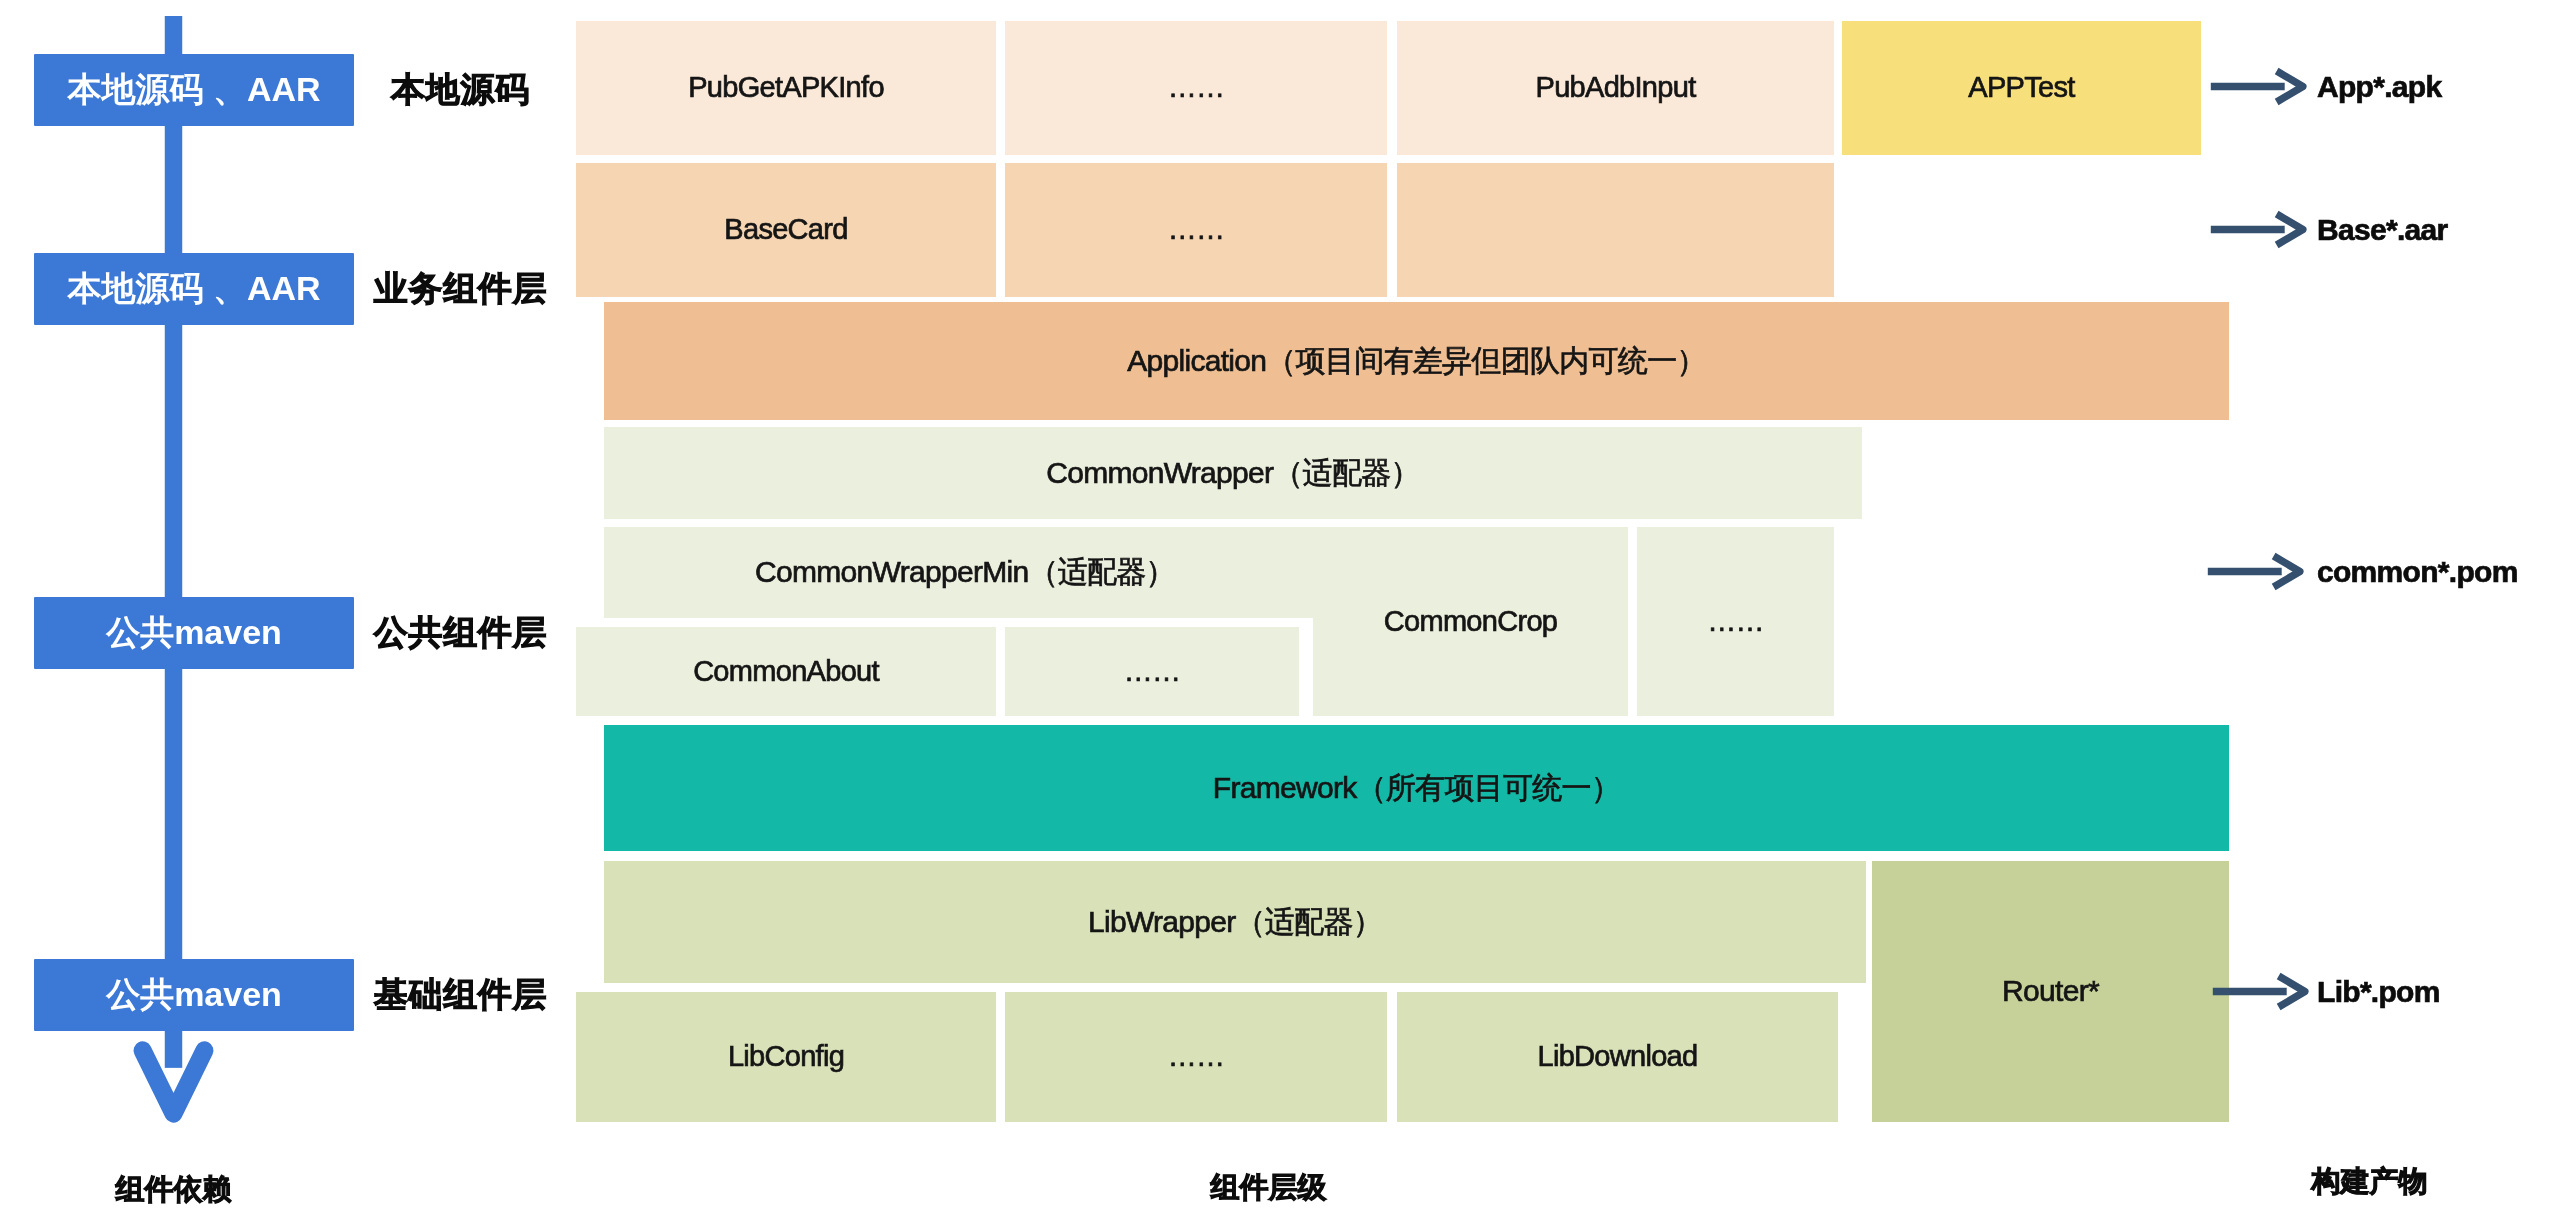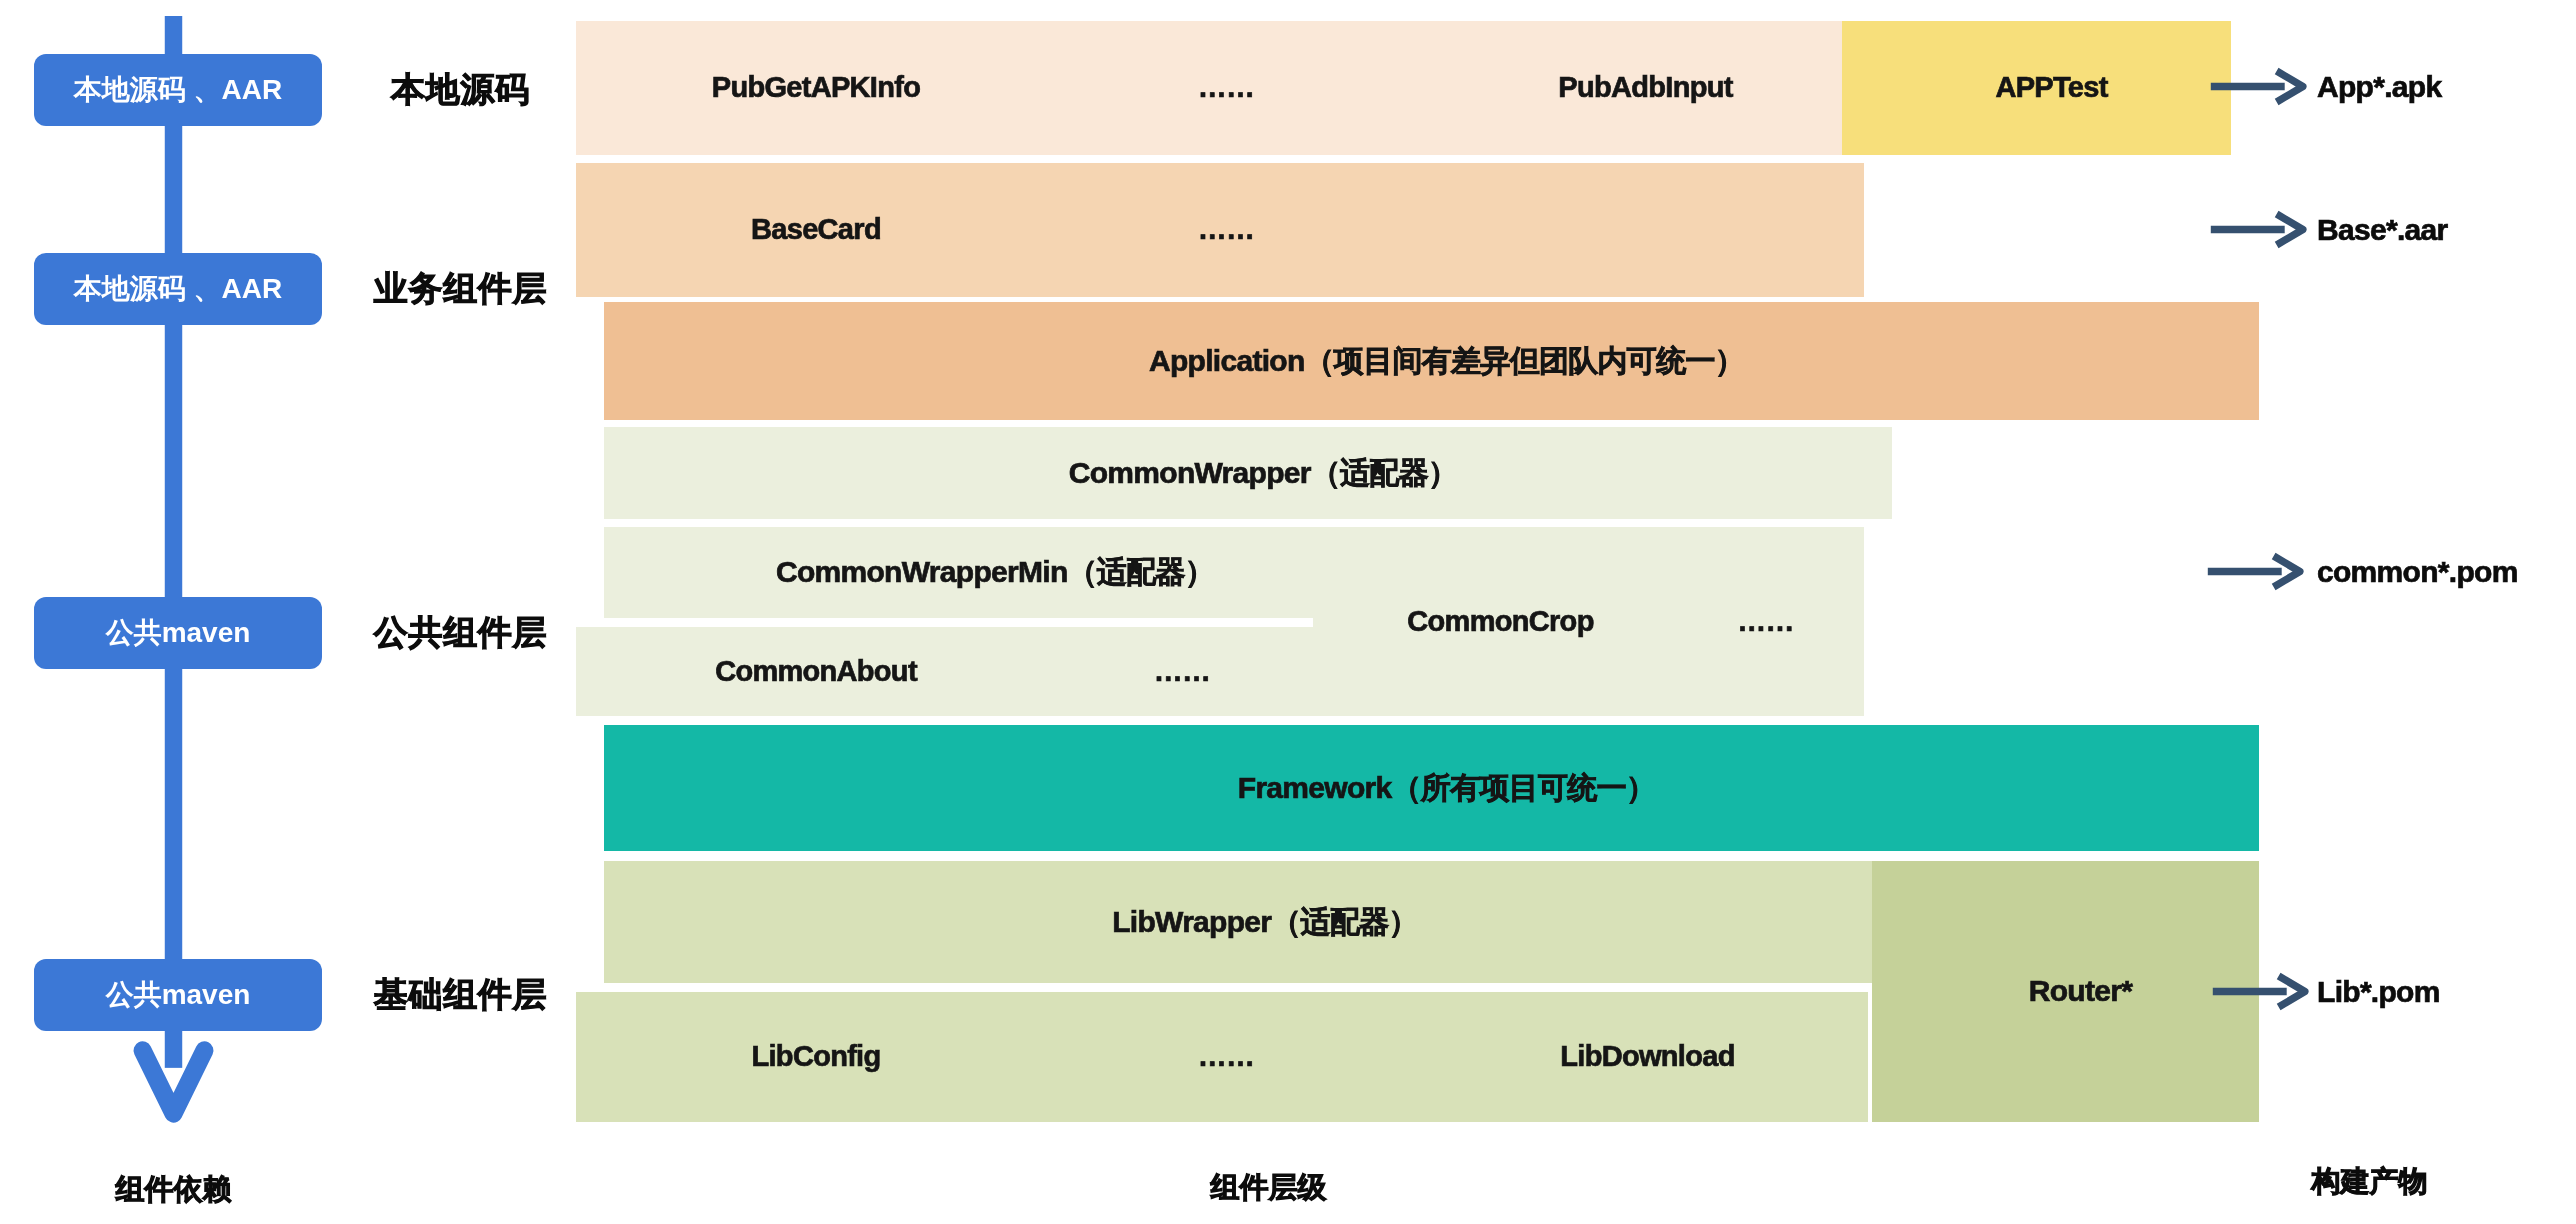--- a/index.html
+++ b/index.html
@@ -6,31 +6,31 @@
   #stage{
     position:relative;
     width:2576px;height:1224px;
     background:#ffffff;
     font-family:"Liberation Sans","DejaVu Sans",sans-serif;
     overflow:hidden;
   }
   .cell{
     position:absolute;
     display:flex;align-items:center;justify-content:center;
-    font-weight:700;color:#151515;
+    font-weight:400;color:#151515;
     font-size:29px;letter-spacing:-0.7px;
-    text-align:center;line-height:1.15;padding-left:30px;
+    text-align:center;line-height:1.15;
     -webkit-text-stroke:0.7px currentColor;
   }
   .cell.wide{font-size:30px;margin-left:28px;}
   .railbox{
-    position:absolute;left:34px;width:288px;height:72px;
+    position:absolute;left:34px;width:320px;height:72px;
     display:flex;align-items:center;justify-content:center;
-    color:#ffffff;font-weight:700;font-size:28px;
-    z-index:3;border-radius:12px;
+    color:#ffffff;font-weight:700;font-size:34px;
+    z-index:3;border-radius:1px;
   }
   .layerlabel{
     position:absolute;left:336px;width:249px;height:42px;
     display:flex;align-items:center;justify-content:center;
     font-weight:700;font-size:34px;color:#0c0c0c;
     -webkit-text-stroke:1px currentColor;
     letter-spacing:0.7px;
   }
   .outlabel{
     position:absolute;left:2310px;width:266px;height:43px;

